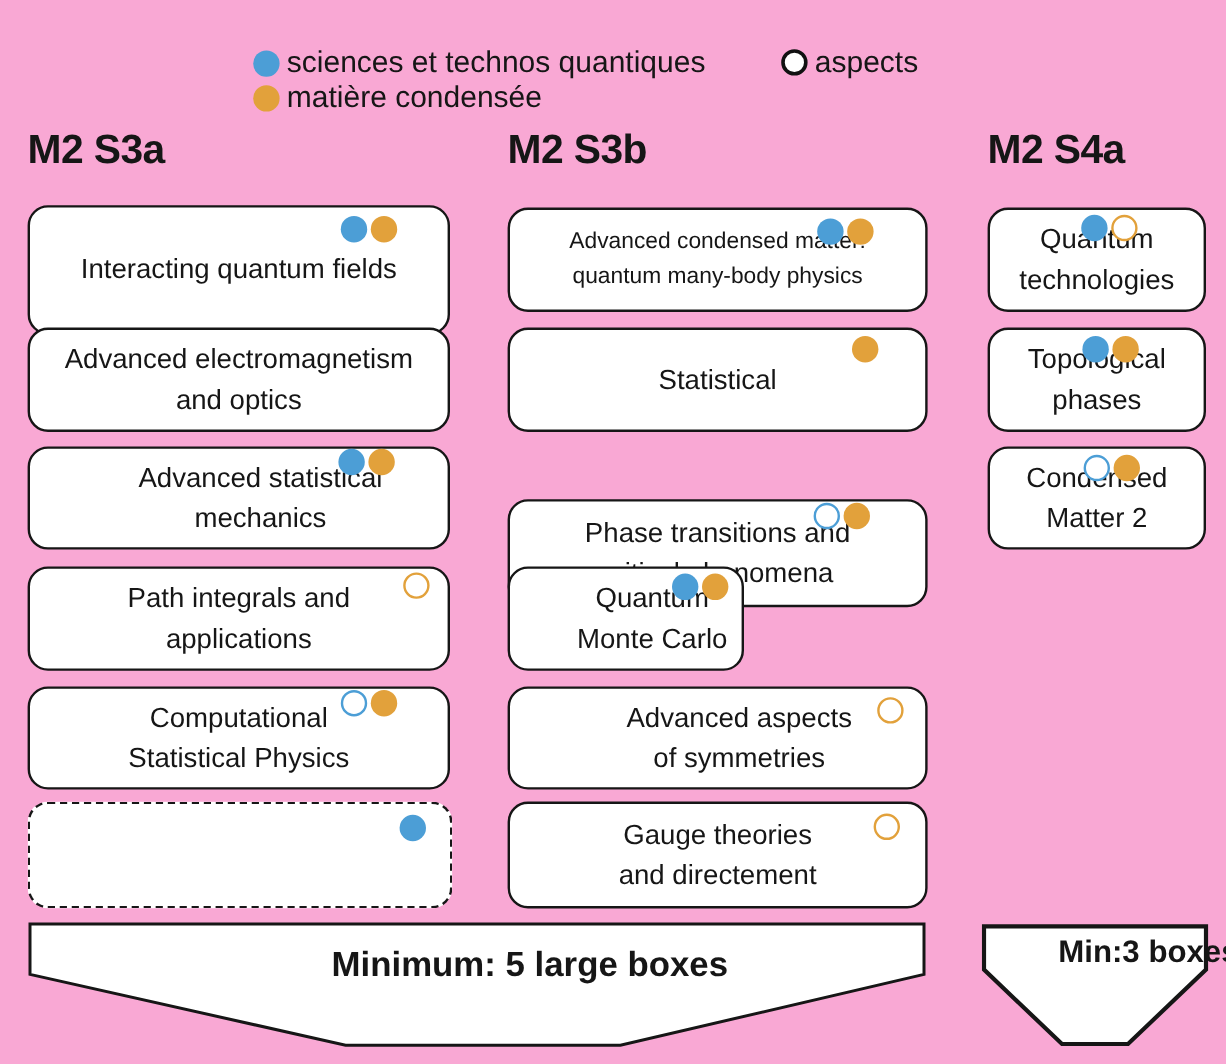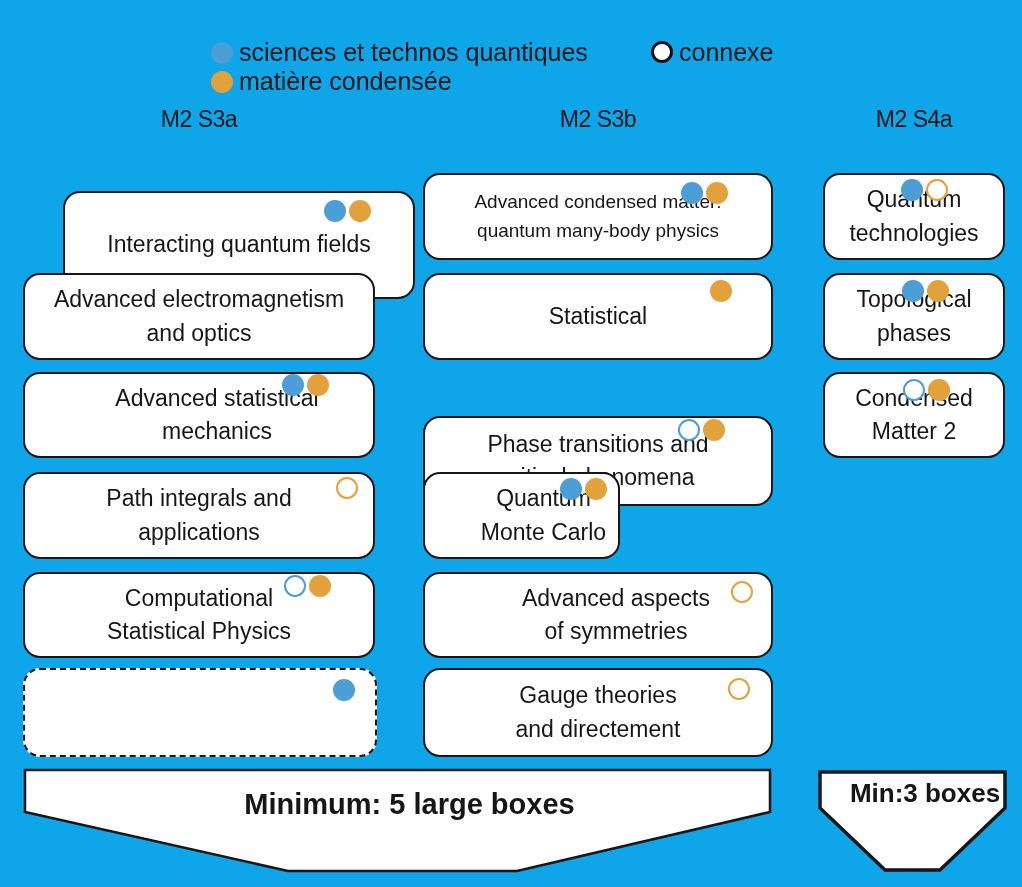--- a/index.html
+++ b/index.html
@@ -1,48 +1,48 @@
 <!DOCTYPE html>
 <html style="--blue: #4C9ED6; --orange: #E2A13B; --black: #111111;"><head>
 <meta charset="utf-8">
 <style>
   html,body{margin:0;padding:0;background:#fff;}
   #canvas{
-    position:relative;width:1022px;height:887px;background:#0ea5e9;overflow:hidden;
+    position:relative;width:1022px;height:887px;background:#f9a8d4;overflow:hidden;
     font-family:"Liberation Sans", sans-serif;color:#161616;
   }
   
   .legend-col{position:absolute;display:flex;flex-direction:column;}
   .legend-row{display:flex;align-items:center;height:29px;}
   .legend-row .dots{display:flex;margin-right:6px;}
   .legend-label{font-size:25px;line-height:1;}
   
   .dots{display:flex;gap:3px;}
   .box .dots{position:absolute;}
   .dot{width:22px;height:22px;border-radius:50%;display:inline-block;box-sizing:border-box;flex:0 0 auto;}
   .dot.blue-filled{background:var(--blue);}
   .dot.orange-filled{background:var(--orange);}
   .dot.blue-open{border:2.5px solid var(--blue);background:#fff;}
   .dot.orange-open{border:2.5px solid var(--orange);background:#fff;}
   .dot.black-filled{background:var(--black);}
   .dot.black-open{border:3px solid var(--black);background:#fff;}
   
-  .col-header{position:absolute;text-align:center;font-size:23px;font-weight:400;letter-spacing:-0.5px;}
+  .col-header{position:absolute;text-align:left;font-size:34px;font-weight:700;letter-spacing:-0.5px;}
   
   .box{
     position:absolute;border:2.5px solid #161616;border-radius:17px;background:#fff;
     display:flex;align-items:center;justify-content:center;text-align:center;box-sizing:border-box;
   }
   .box.dashed{border-style:dashed;}
   .box-title{font-size:23px;line-height:1.45;white-space:pre-line;}
   .box-title.small{font-size:19px;line-height:1.5;}
   
   .funnel{position:absolute;}
   .funnel svg{display:block;}
-  .funnel-text{position:absolute;left:12px;width:100%;text-align:center;font-weight:700;}
+  .funnel-text{position:absolute;left:0;width:100%;text-align:center;font-weight:700;padding-left:44px;}
   .funnel-text.large{top:20px;font-size:29px;}
   .funnel-text.small{top:8px;font-size:26px;}
 </style>
 </head>
 <body>
 
 <div id="canvas">
 
   <div class="legend-col" style="left:211px;top:38px;">
     <div class="legend-row">
@@ -56,29 +56,29 @@
           <span class="dot orange-filled"></span>
         </span>
       <span class="legend-label">matière condensée</span>
     </div>
   </div>
   <div class="legend-col" style="left:651px;top:37px;">
     <div class="legend-row" style="height:30px;">
       <span class="dots">
           <span class="dot black-open"></span>
         </span>
-      <span class="legend-label">connexe</span>
+      <span class="legend-label">aspects</span>
     </div>
   </div>
 
   <div class="col-header" style="left:23px;top:106px;width:352px;">M2 S3a</div>
   <div class="col-header" style="left:423px;top:106px;width:350px;">M2 S3b</div>
   <div class="col-header" style="left:823px;top:106px;width:182px;">M2 S4a</div>
 
-  <div class="box" style="left:23px;top:191px;width:352px;height:108px;margin-left:40px;">
+  <div class="box" style="left:23px;top:171px;width:352px;height:108px;">
     <div class="dots" style="right:42px;top:7px;">
         <span class="dot blue-filled"></span>
         <span class="dot orange-filled"></span>
       </div>
     <div class="box-title">Interacting quantum fields</div>
   </div>
   <div class="box" style="left:23px;top:273px;width:352px;height:87px;justify-content:center;">
     <div class="dots" style="right:42px;top:6px;"></div>
     <div class="box-title">Advanced electromagnetism
 and optics</div>

